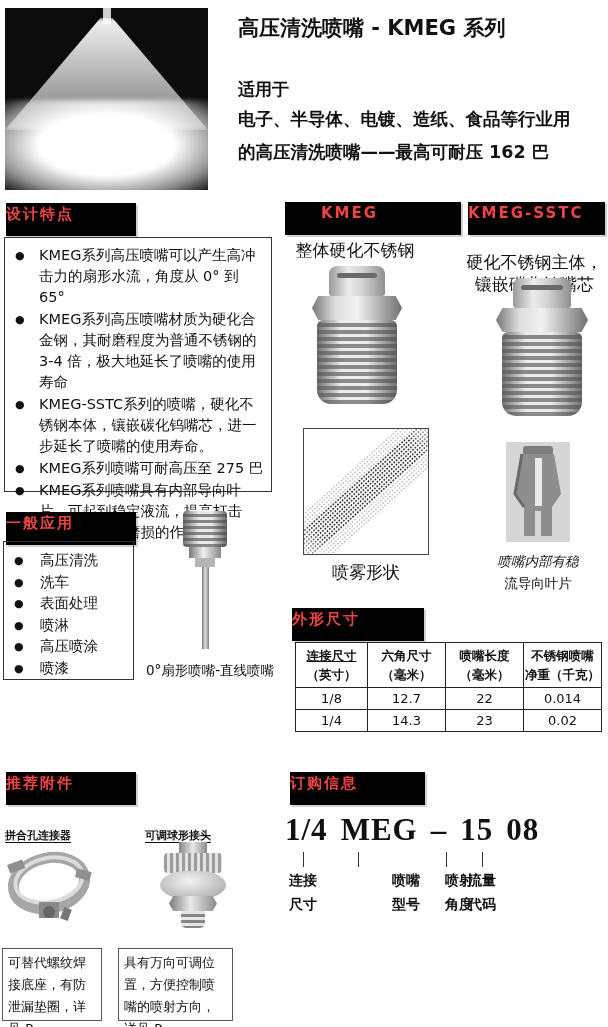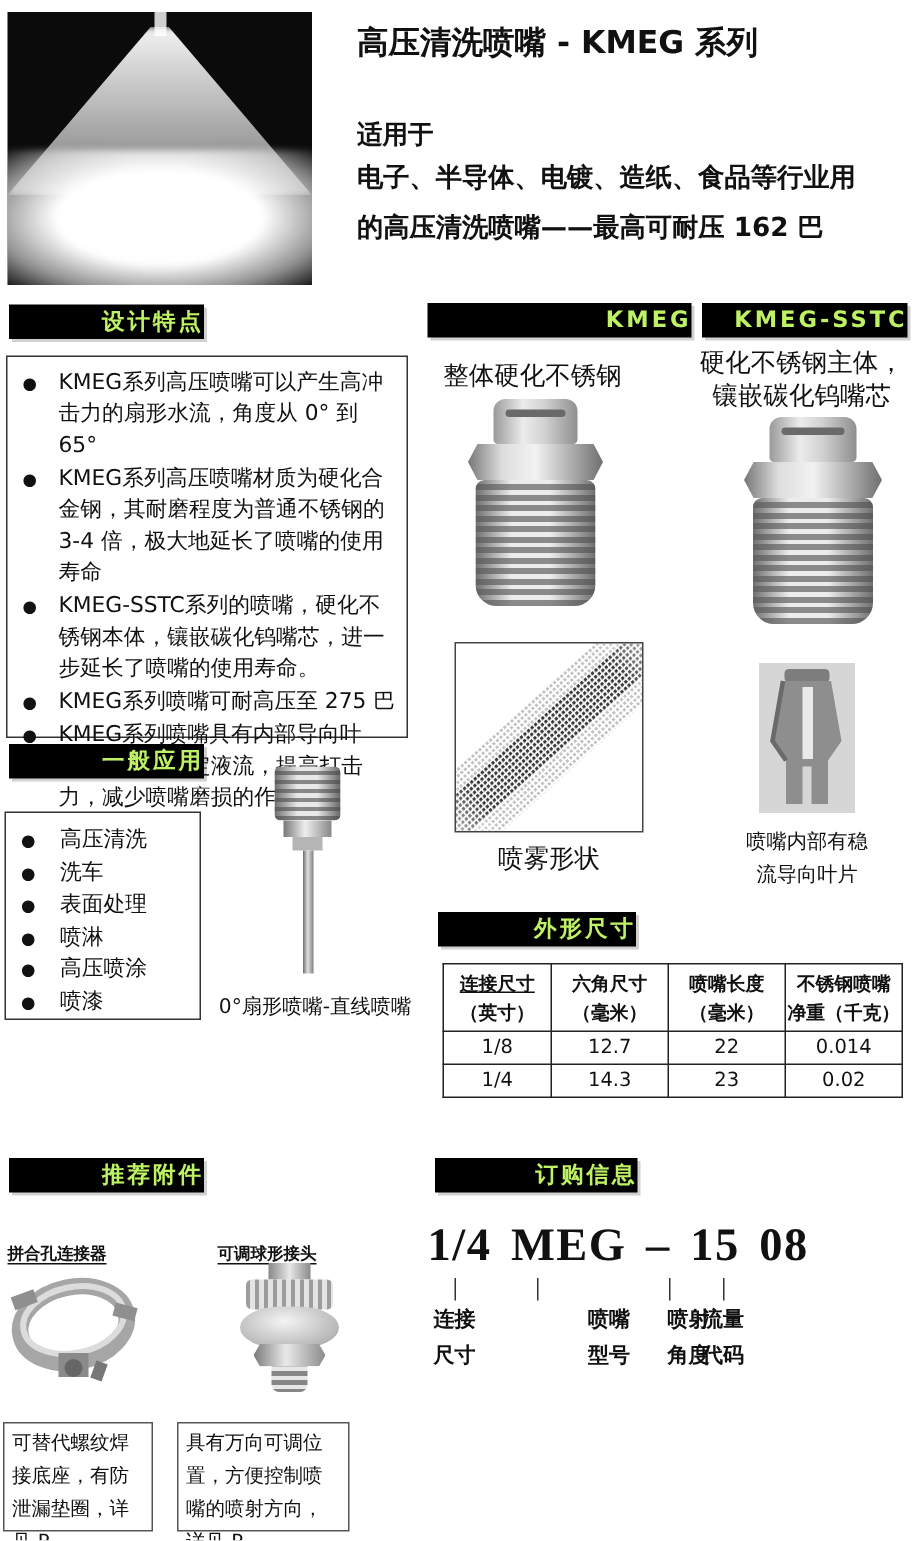--- a/index.html
+++ b/index.html
@@ -1,21 +1,21 @@
 <!DOCTYPE html>
 <html><head>
 <meta charset="utf-8">
 <style>
   html,body{margin:0;padding:0;background:#fff;}
   #page{position:relative;width:608px;height:1027px;background:#fff;overflow:hidden;
         font-family:"DejaVu Sans","Liberation Sans",sans-serif;color:#111;}
 
   
-  .hdr{position:absolute;height:23px;background:#000;color:#bef264;font-weight:bold;
-       font-size:15px;line-height:23px;text-align:right;letter-spacing:2px;
+  .hdr{position:absolute;height:33px;background:#000;color:#ef4444;font-weight:bold;
+       font-size:15px;line-height:23px;text-align:left;letter-spacing:2px;
        box-shadow:2px 2px 0 rgba(0,0,0,0.18);}
 
   
   .photo{position:absolute;left:5px;top:8px;width:203px;height:182px;background:#0b0b0b;overflow:hidden;}
   .photo .stem{position:absolute;left:calc(50% - 4px);top:0;width:8px;height:16px;background:#cfcfcf;}
   .photo .fan{position:absolute;left:0;top:10px;width:100%;height:112px;
       background:linear-gradient(to bottom,rgba(255,255,255,.95),rgba(255,255,255,.45));
       clip-path:polygon(47% 0,53% 0,100% 100%,0 100%);filter:blur(2px);}
   .photo .splash{position:absolute;left:-10%;top:92px;width:120%;height:100px;
       background:radial-gradient(ellipse at 50% 45%,#fff 0 40%,rgba(255,255,255,.55) 65%,rgba(255,255,255,0) 85%);
@@ -128,21 +128,21 @@
   <div class="hdr" style="left:285px;top:202px;width:140px;padding-left:36px;">KMEG</div>
   <div class="cap" style="left:285px;top:239px;width:140px;">整体硬化不锈钢</div>
   <div class="nozzle" style="left:312px;top:266px;width:90px;">
     <div class="nz-tip"></div>
     <div class="nz-hex"></div>
     <div class="nz-threads"></div>
   </div>
 
   <div class="hdr" style="left:468px;top:202px;width:137px;">KMEG-SSTC</div>
   <div class="cap cap2" style="left:462px;top:231px;width:145px;">
-    <span style="display:block;">硬化不锈钢主体，</span>
+    <span style="display:block;margin-top:20px;">硬化不锈钢主体，</span>
     <span style="display:block;">镶嵌碳化钨嘴芯</span>
   </div>
   <div class="nozzle" style="left:496px;top:278px;width:92px;">
     <div class="nz-tip"></div>
     <div class="nz-hex"></div>
     <div class="nz-threads"></div>
   </div>
 
   <div class="spray-box">
     <div class="spray-band b-soft"></div>
@@ -153,25 +153,25 @@
   <div class="cutaway">
     <svg width="64" height="100" viewBox="0 0 64 100">
       <rect x="0" y="0" width="64" height="100" fill="#d6d6d6"></rect>
       <rect x="17" y="4" width="30" height="9" rx="3" fill="#7d7d7d"></rect>
       <path d="M16 12 h32 l7 40 -9 13 v29 h-11 v-25 h-6 v25 h-11 v-29 l-9 -13 z" fill="#8e8e8e"></path>
       <rect x="29" y="16" width="7" height="48" fill="#e9e9e9"></rect>
       <path d="M16 12 l-7 40 9 13" fill="none" stroke="#6a6a6a" stroke-width="3"></path>
     </svg>
   </div>
   <div class="cap cap2" style="left:478px;top:550px;width:120px;font-size:13.5px;">
-    <span style="display:block;">喷嘴内部有稳</span>
+    <span style="display:block;font-style:italic;">喷嘴内部有稳</span>
     <span style="display:block;">流导向叶片</span>
   </div>
 
-  <div class="hdr" style="left:6px;top:496px;width:130px;">一般应用</div>
+  <div class="hdr" style="left:6px;top:512px;width:130px;">一般应用</div>
   <div class="apps-box">
     <ul>
       <li>高压清洗</li>
       <li>洗车</li>
       <li>表面处理</li>
       <li>喷淋</li>
       <li>高压喷涂</li>
       <li>喷漆</li>
     </ul>
   </div>

